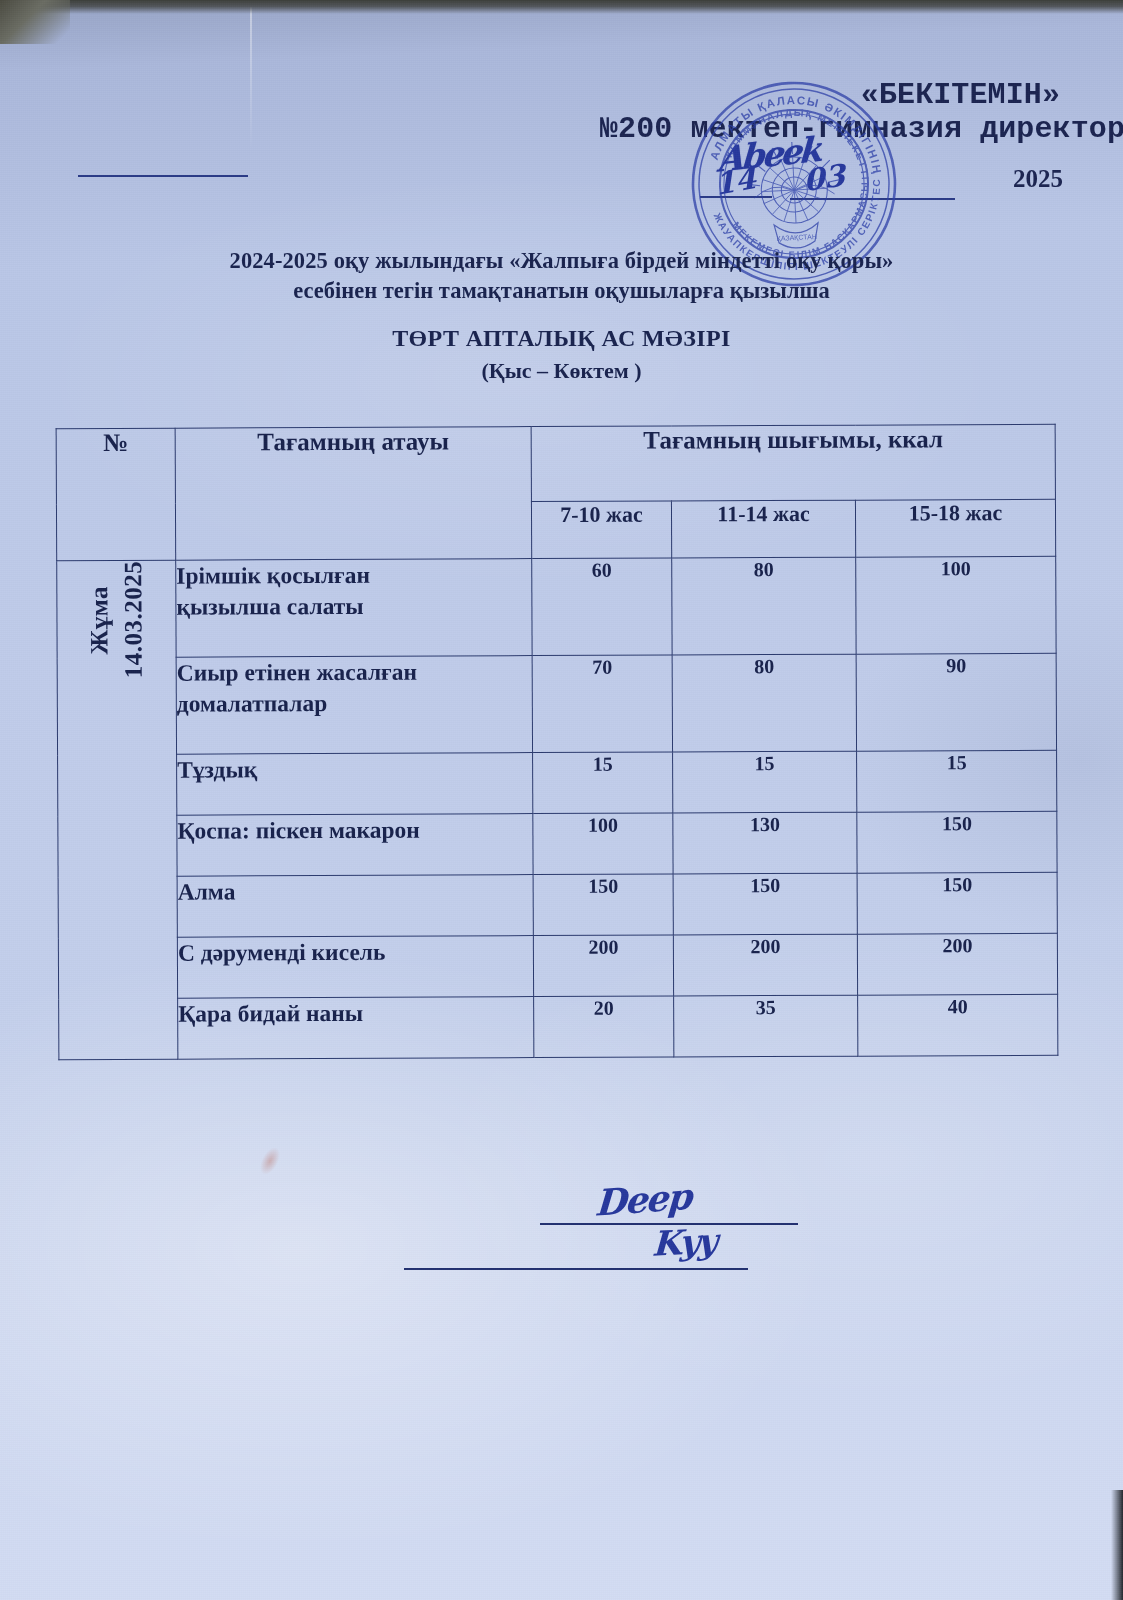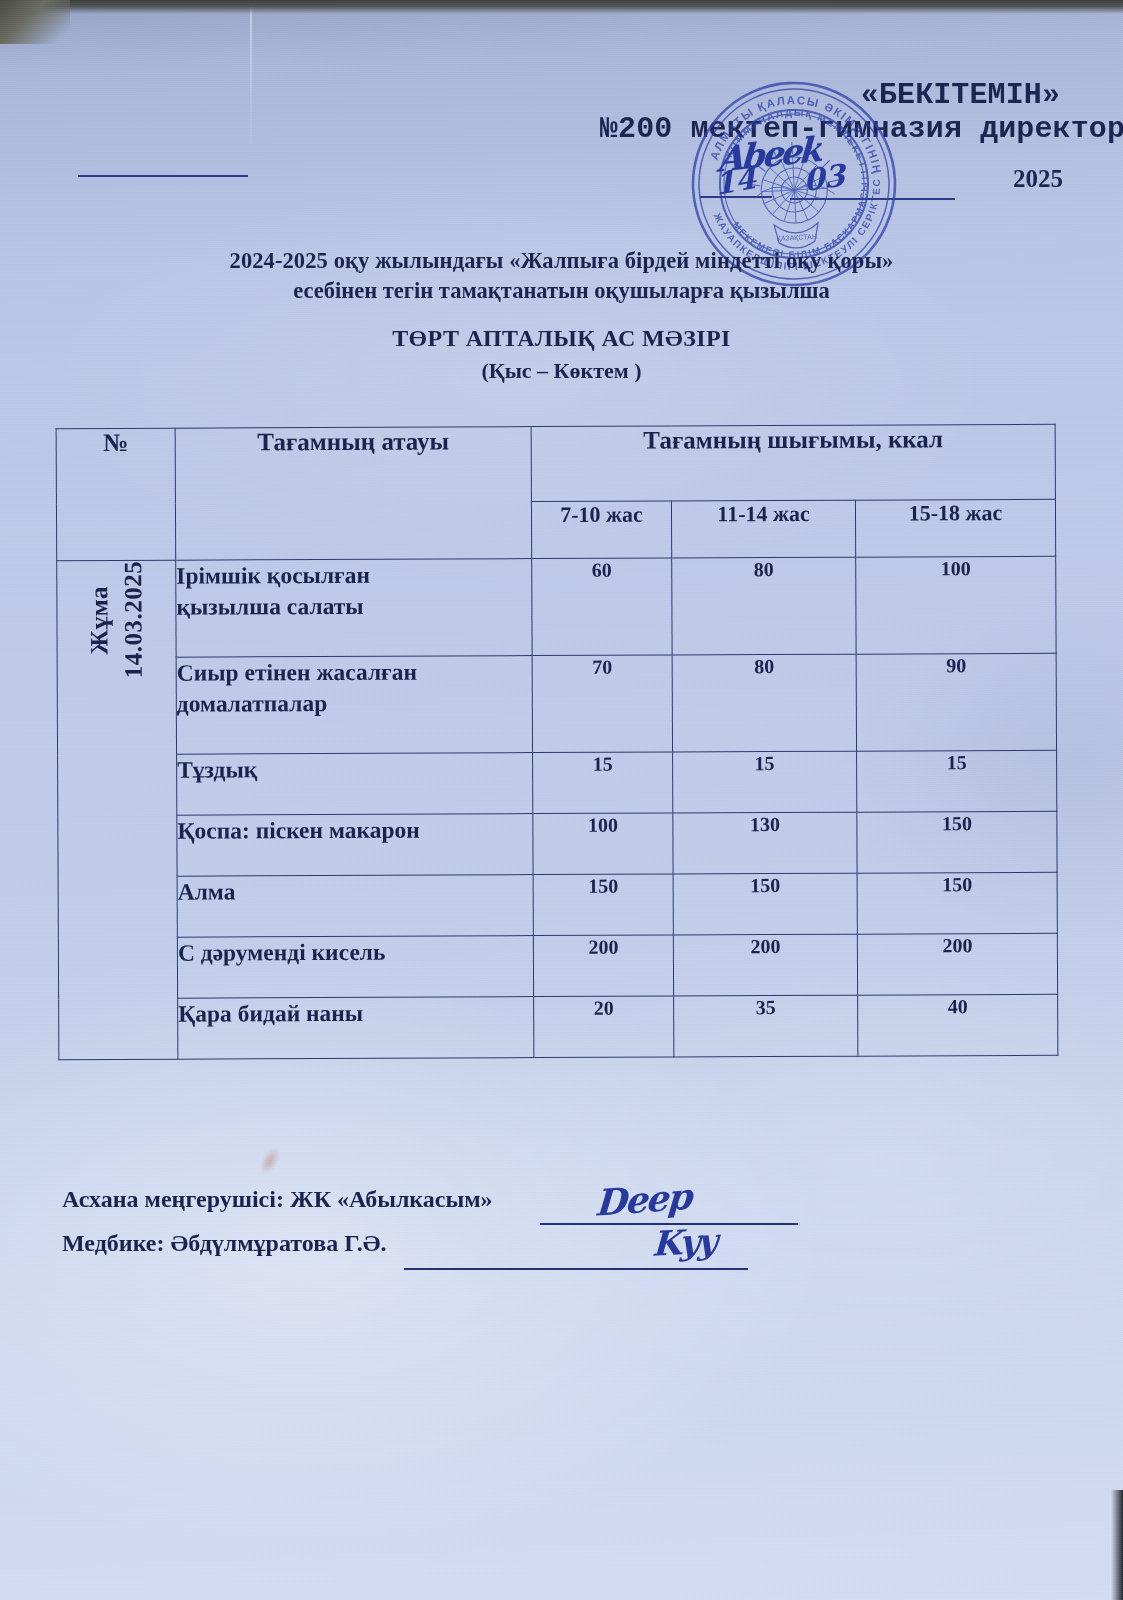--- a/index.html
+++ b/index.html
@@ -392,23 +392,19 @@
           <td class="c-dish">Қара бидай наны</td>
           <td class="c-val">20</td>
           <td class="c-val">35</td>
           <td class="c-val v-nudge-2">40</td>
         </tr>
       </tbody>
     </table>
   </div>
 
   <div class="smudge"></div>
-  <div class="footer">
-    <div class="f-row">Асхана меңгерушісі: ЖК «Абылкасым»</div>
-    <div class="f-row">Медбике:  Әбдүлмұратова Г.Ә.</div>
-  </div>
   <div class="f-rule-1"></div>
   <div class="f-rule-2"></div>
   <div class="hand hw-f1">Deep</div>
   <div class="hand hw-f2">Kyy</div>
 
   <div class="grain"></div>
 </div>
 
 </body></html>

